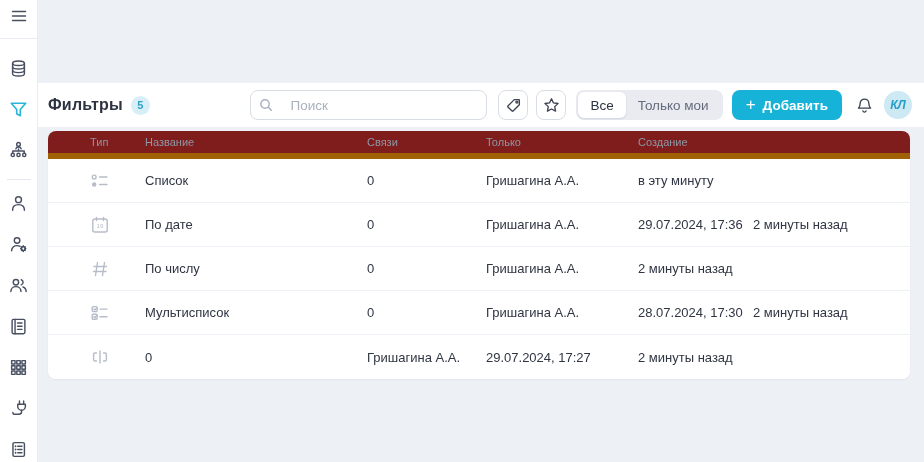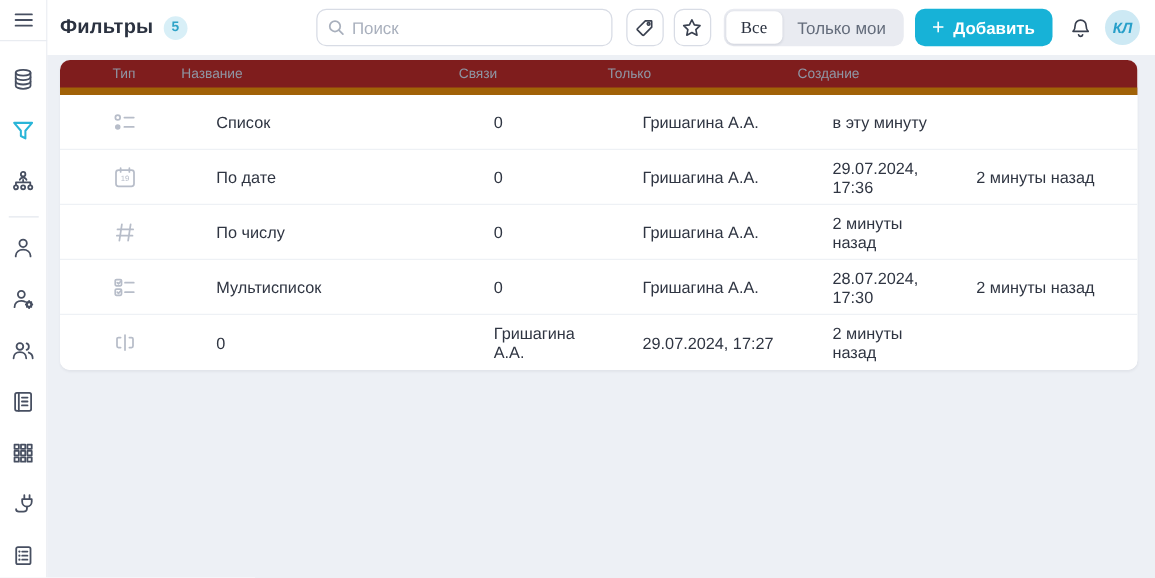--- a/index.html
+++ b/index.html
@@ -1,18 +1,18 @@
 <!DOCTYPE html>
 <html><head>
 <meta charset="utf-8">
 <style>
   * { margin:0; padding:0; box-sizing:border-box; }
   html,body { width:924px; height:462px; overflow:hidden; }
   body { font-family:"Liberation Sans", sans-serif; background:#edf0f5; }
-  .app { display:flex; width:924px; height:462px; }
+  .app { display:flex; width:924px; height:462px;align-items:center; }
 
   
   .sidebar { width:38px; background:#ffffff; border-right:1px solid #e9ecf1;
              display:flex; flex-direction:column; align-items:center; flex:none; }
   .side-btn { width:38px; height:36px; display:flex; align-items:center; justify-content:center;
               background:none; border:none; cursor:pointer; }
   .side-btn svg { display:block; }
   .burger-wrap { height:44px; display:flex; align-items:center; justify-content:center; width:38px;
                  border-bottom:1px solid #e9ecf1; }
   .side-group { display:flex; flex-direction:column; align-items:center; padding-top:12px; gap:5px; }
@@ -23,54 +23,54 @@
   
   .main { flex:1; display:flex; flex-direction:column; min-width:0; }
   .topbar { height:44px; background:#ffffff; display:flex; align-items:center;
             padding:0 12px 0 10px; flex:none; }
   .page-title { font-size:16px; font-weight:700; color:#2b3240; letter-spacing:.2px; }
   .count-badge { width:19px; height:19px; margin-left:8px; border-radius:50%;
                  background:#d8eff7; color:#2fa3c7; font-size:11px; font-weight:700;
                  display:inline-flex; align-items:center; justify-content:center; }
   .search-box { margin-left:auto; width:237px; height:30px; background:#fff;
                 border:1px solid #d8dce5; border-radius:8px; display:flex; align-items:center;
-                padding:0 8px; gap:6px; }
+                padding:0 8px; gap:17px; }
   .search-box input { border:none; outline:none; width:100%; font-size:13.5px; color:#2b3240;
                       font-family:"Liberation Sans", sans-serif; background:transparent; }
   .search-box input::placeholder { color:#a9b0bd; }
   .icon-btn { width:30px; height:30px; margin-left:11px; background:#fff; border:1px solid #d8dce5;
               border-radius:8px; display:flex; align-items:center; justify-content:center; cursor:pointer; }
   .icon-btn + .icon-btn { margin-left:8px; }
   .segmented { margin-left:10px; height:30px; background:#e9ebf1; border-radius:8px;
                display:flex; align-items:center; padding:2px; font-size:13.5px; }
   .seg-opt { height:26px; display:flex; align-items:center; padding:0 12px; border-radius:6px;
              color:#646c7b; cursor:pointer; border:none; background:transparent;
              font-size:13.5px; font-family:"Liberation Sans", sans-serif; }
-  .seg-opt.active { background:#ffffff; color:#2b3240; box-shadow:0 1px 2px rgba(40,50,70,.12);font-family:Liberation Serif, serif; }
+  .seg-opt.active { background:#ffffff; color:#2b3240; box-shadow:0 1px 2px rgba(40,50,70,.12); }
   .add-btn { margin-left:9px; height:30px; border:none; border-radius:8px; background:#17b2d7;
              color:#fff; font-size:13.5px; font-weight:700; padding:0 14px; display:flex;
              align-items:center; gap:7px; cursor:pointer; font-family:"Liberation Sans", sans-serif; }
   .add-plus { font-size:17px; font-weight:400; line-height:1; position:relative; top:-1px; }
   .bell-btn { margin-left:9px; background:none; border:none; cursor:pointer; width:26px; height:30px;
               display:flex; align-items:center; justify-content:center; }
   .avatar { margin-left:7px; width:28px; height:28px; border-radius:50%; background:#cde9f4;
             color:#279fc9; font-size:12px; font-weight:700; display:flex; align-items:center;
             justify-content:center; cursor:pointer;font-style:italic; }
 
   
   .content { flex:1; background:#edf0f5; padding:4px 14px 0 10px; }
   .table-card { background:#ffffff; border-radius:8px; box-shadow:0 1px 2px rgba(45,55,75,.06);
                 overflow:hidden; }
   .tgrid { display:grid; grid-template-columns:55px 222px 119px 152px 115px 1fr;
            align-items:center; padding-left:42px; }
   .thead { height:28px; background:#7f1d1d; border-bottom:6px solid #a16207; }
   .thead span { font-size:11px; color:#8f96a4; }
   .trow { height:44px; border-bottom:1px solid #eef1f5; cursor:pointer; background:#fff; }
   .trow:last-child { border-bottom:none; }
-  .cell { font-size:13px; color:#2f3542;margin-left:28px; }
+  .cell { font-size:13px; color:#2f3542; }
   .ticon { width:20px; height:20px; display:flex; align-items:center; justify-content:center; }
   .ticon svg { display:block; }
   .gray-ic { stroke:#b7bdc9; fill:none; stroke-width:1.4; stroke-linecap:round; stroke-linejoin:round; }
 </style>
 </head>
 <body>
 
 <div class="app">
 
   <nav class="sidebar">

